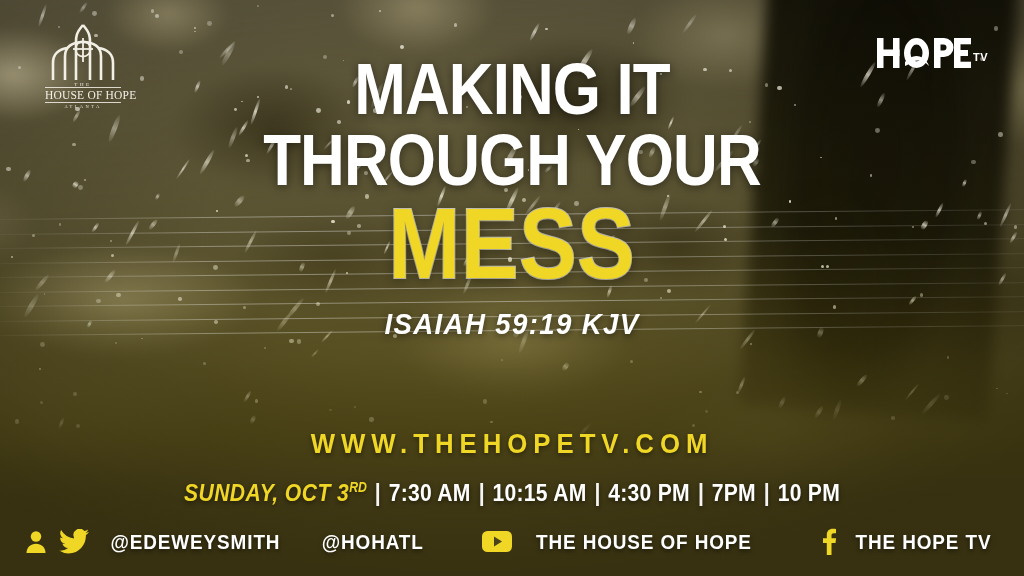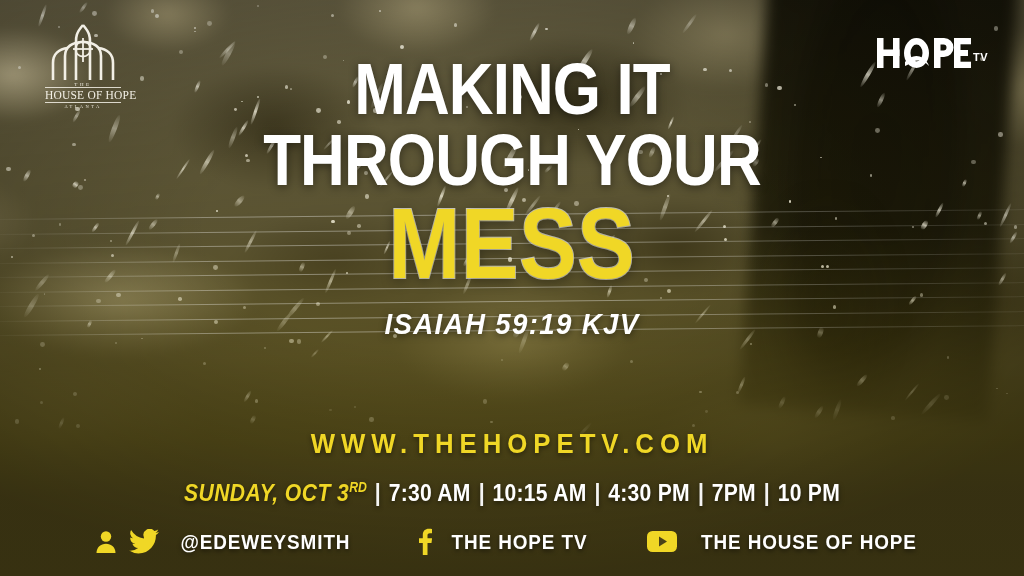--- a/index.html
+++ b/index.html
@@ -486,32 +486,35 @@
         </span>
       </div>
       <div class="sgrp" style="margin-left: 12px;">
         <span class="sicon" style="margin-right: 12px;">
           <svg width="30" height="25" viewBox="0 0 30 25">
             <path d="M30 3 c-1.1.5-2.3.8-3.5 1 a6.1 6.1 0 0 0 2.7-3.4 c-1.2.7-2.5 1.2-3.9 1.5 A6.1 6.1 0 0 0 14.9 8.2 c0 .5 0 1 .1 1.4 A17.3 17.3 0 0 1 2.1 1.1 a6.1 6.1 0 0 0 1.9 8.2 c-1 0-1.9-.3-2.8-.8 v.1 a6.1 6.1 0 0 0 4.9 6 c-.5.1-1 .2-1.6.2 -.4 0-.8 0-1.1-.1 a6.1 6.1 0 0 0 5.7 4.2 A12.3 12.3 0 0 1 0 21.6 a17.3 17.3 0 0 0 9.4 2.8 c11.3 0 17.5-9.4 17.5-17.5 v-.8 A12.5 12.5 0 0 0 30 3 z" fill="#f0d726"></path>
           </svg>
         </span>
         <span class="slabel">@EDEWEYSMITH</span>
       </div>
-      <div class="sgrp" style="margin-left: 56px;">
-        <span class="sicon" style="margin-right: 12px;">
-          <svg width="16" height="27" viewBox="0 0 16 27">
-            <path d="M11.5 27 V15 h4 l.6-4.8 h-4.6 V7.6 c0-1.4.4-2.3 2.4-2.3 h2.5 V1 c-.4-.05-1.9-.2-3.6-.2 -3.6 0-6 2.2-6 6.2 v3.2 H3 V15 h3.8 v12 z" fill="#f0d726"></path>
-          </svg>
-        </span>
-        <span class="slabel">THE HOPE TV</span>
+      <div class="sgrp" style="margin-left: 26px;">
+        <span class="slabel">@HOHATL</span>
       </div>
       <div class="sgrp" style="margin-left: 52px;">
         <span class="sicon" style="margin-right: 12px;">
           <svg width="30" height="21" viewBox="0 0 30 21">
             <rect x="0" y="0" width="30" height="21" rx="5.5" fill="#f0d726"></rect>
             <path d="M12 5.6 L20 10.5 L12 15.4 Z" fill="#4a4218"></path>
           </svg>
         </span>
         <span class="slabel">THE HOUSE OF HOPE</span>
       </div>
+      <div class="sgrp" style="margin-left: 56px;">
+        <span class="sicon" style="margin-right: 12px;">
+          <svg width="16" height="27" viewBox="0 0 16 27">
+            <path d="M11.5 27 V15 h4 l.6-4.8 h-4.6 V7.6 c0-1.4.4-2.3 2.4-2.3 h2.5 V1 c-.4-.05-1.9-.2-3.6-.2 -3.6 0-6 2.2-6 6.2 v3.2 H3 V15 h3.8 v12 z" fill="#f0d726"></path>
+          </svg>
+        </span>
+        <span class="slabel">THE HOPE TV</span>
+      </div>
     </div>
 
 </div>
 
 </body></html>

